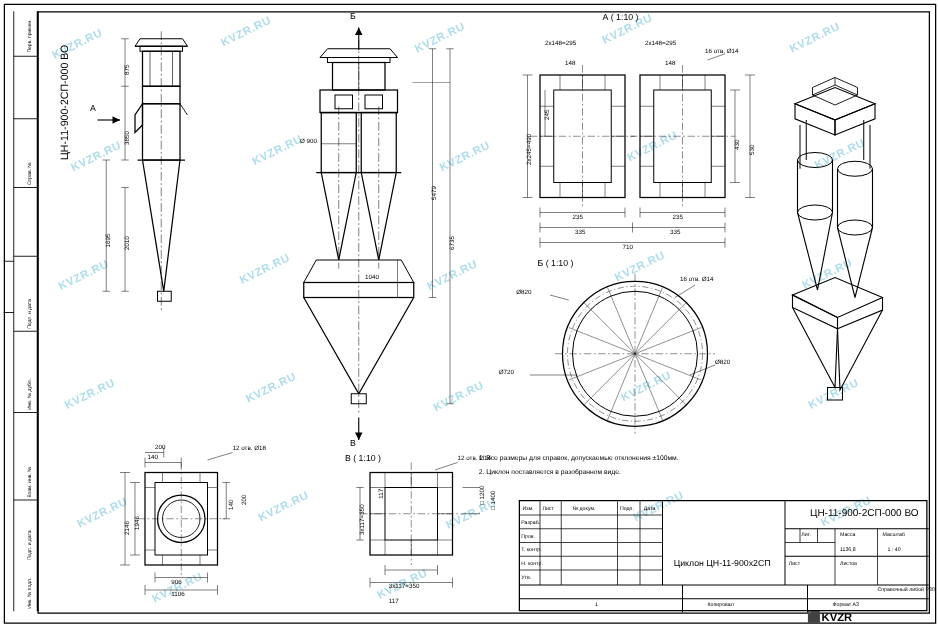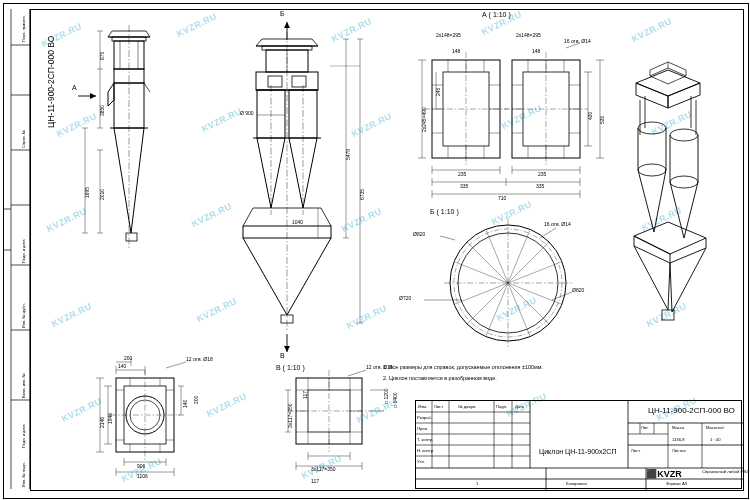--- a/index.html
+++ b/index.html
@@ -8,21 +8,21 @@
   .frame-outer{position:absolute;left:3px;top:3px;width:744px;height:494px;border:1px solid #000;}
   .frame-inner{position:absolute;left:30px;top:9px;width:712px;height:480px;border:1.4px solid #000;}
   .txt{position:absolute;font-size:5px;color:#000;white-space:nowrap;}
   .txt7{position:absolute;font-size:7px;color:#000;white-space:nowrap;}
   .txt8{position:absolute;font-size:8.5px;color:#000;white-space:nowrap;}
   .vert{transform-origin:left top;transform:rotate(-90deg);}
   .wm{position:absolute;font-size:9px;color:#9fd7e8;font-weight:bold;letter-spacing:.5px;transform-origin:center;transform:rotate(-26deg);opacity:.85;white-space:nowrap;}
   svg{position:absolute;left:0;top:0;overflow:visible;}
   .tb{position:absolute;border:1px solid #000;box-sizing:border-box;}
   .cellt{position:absolute;font-size:4.2px;color:#000;white-space:nowrap;}
-  .logo{position:absolute;font-weight:bold;font-size:9px;color:#000;}
+  .logo{position:absolute;font-weight:bold;font-size:9px;color:#000;margin-top:20px;}
 </style>
 </head>
 <body>
 
 <div id="sheet">
 
   <div class="wm" style="left:40px;top:30px;">KVZR.RU</div>
   <div class="wm" style="left:175px;top:20px;">KVZR.RU</div>
   <div class="wm" style="left:330px;top:25px;">KVZR.RU</div>
   <div class="wm" style="left:480px;top:18px;">KVZR.RU</div>

